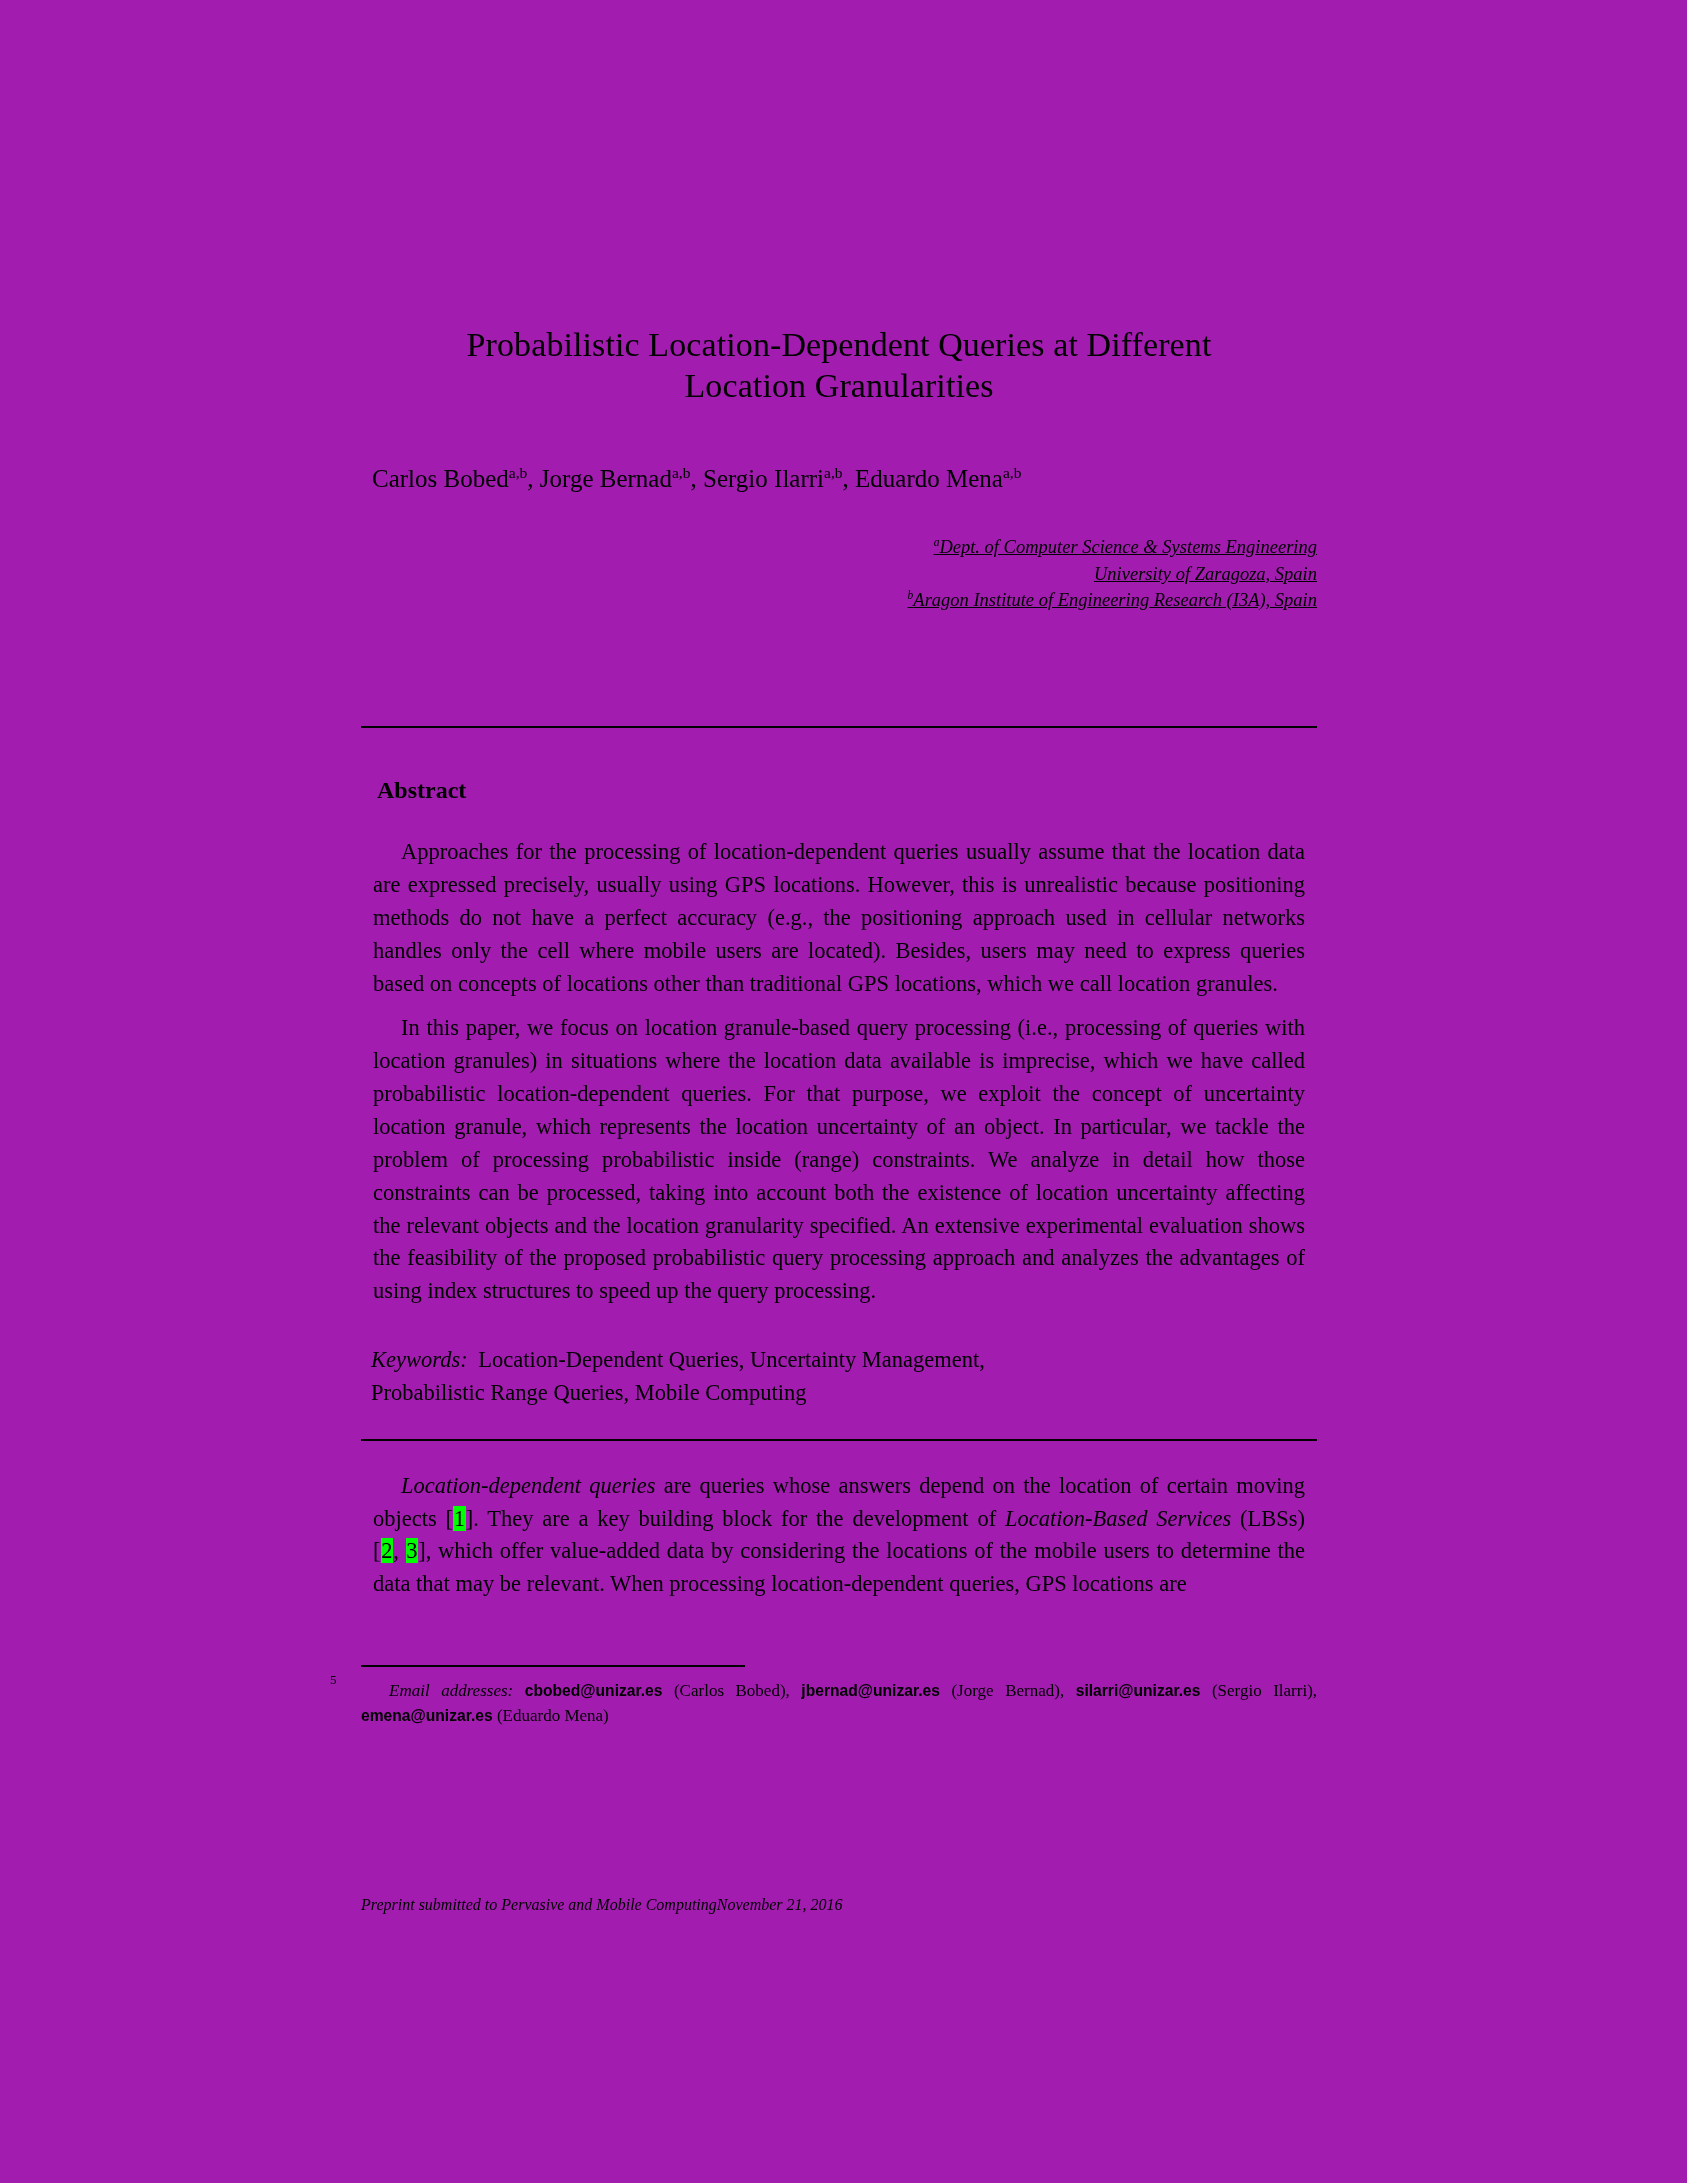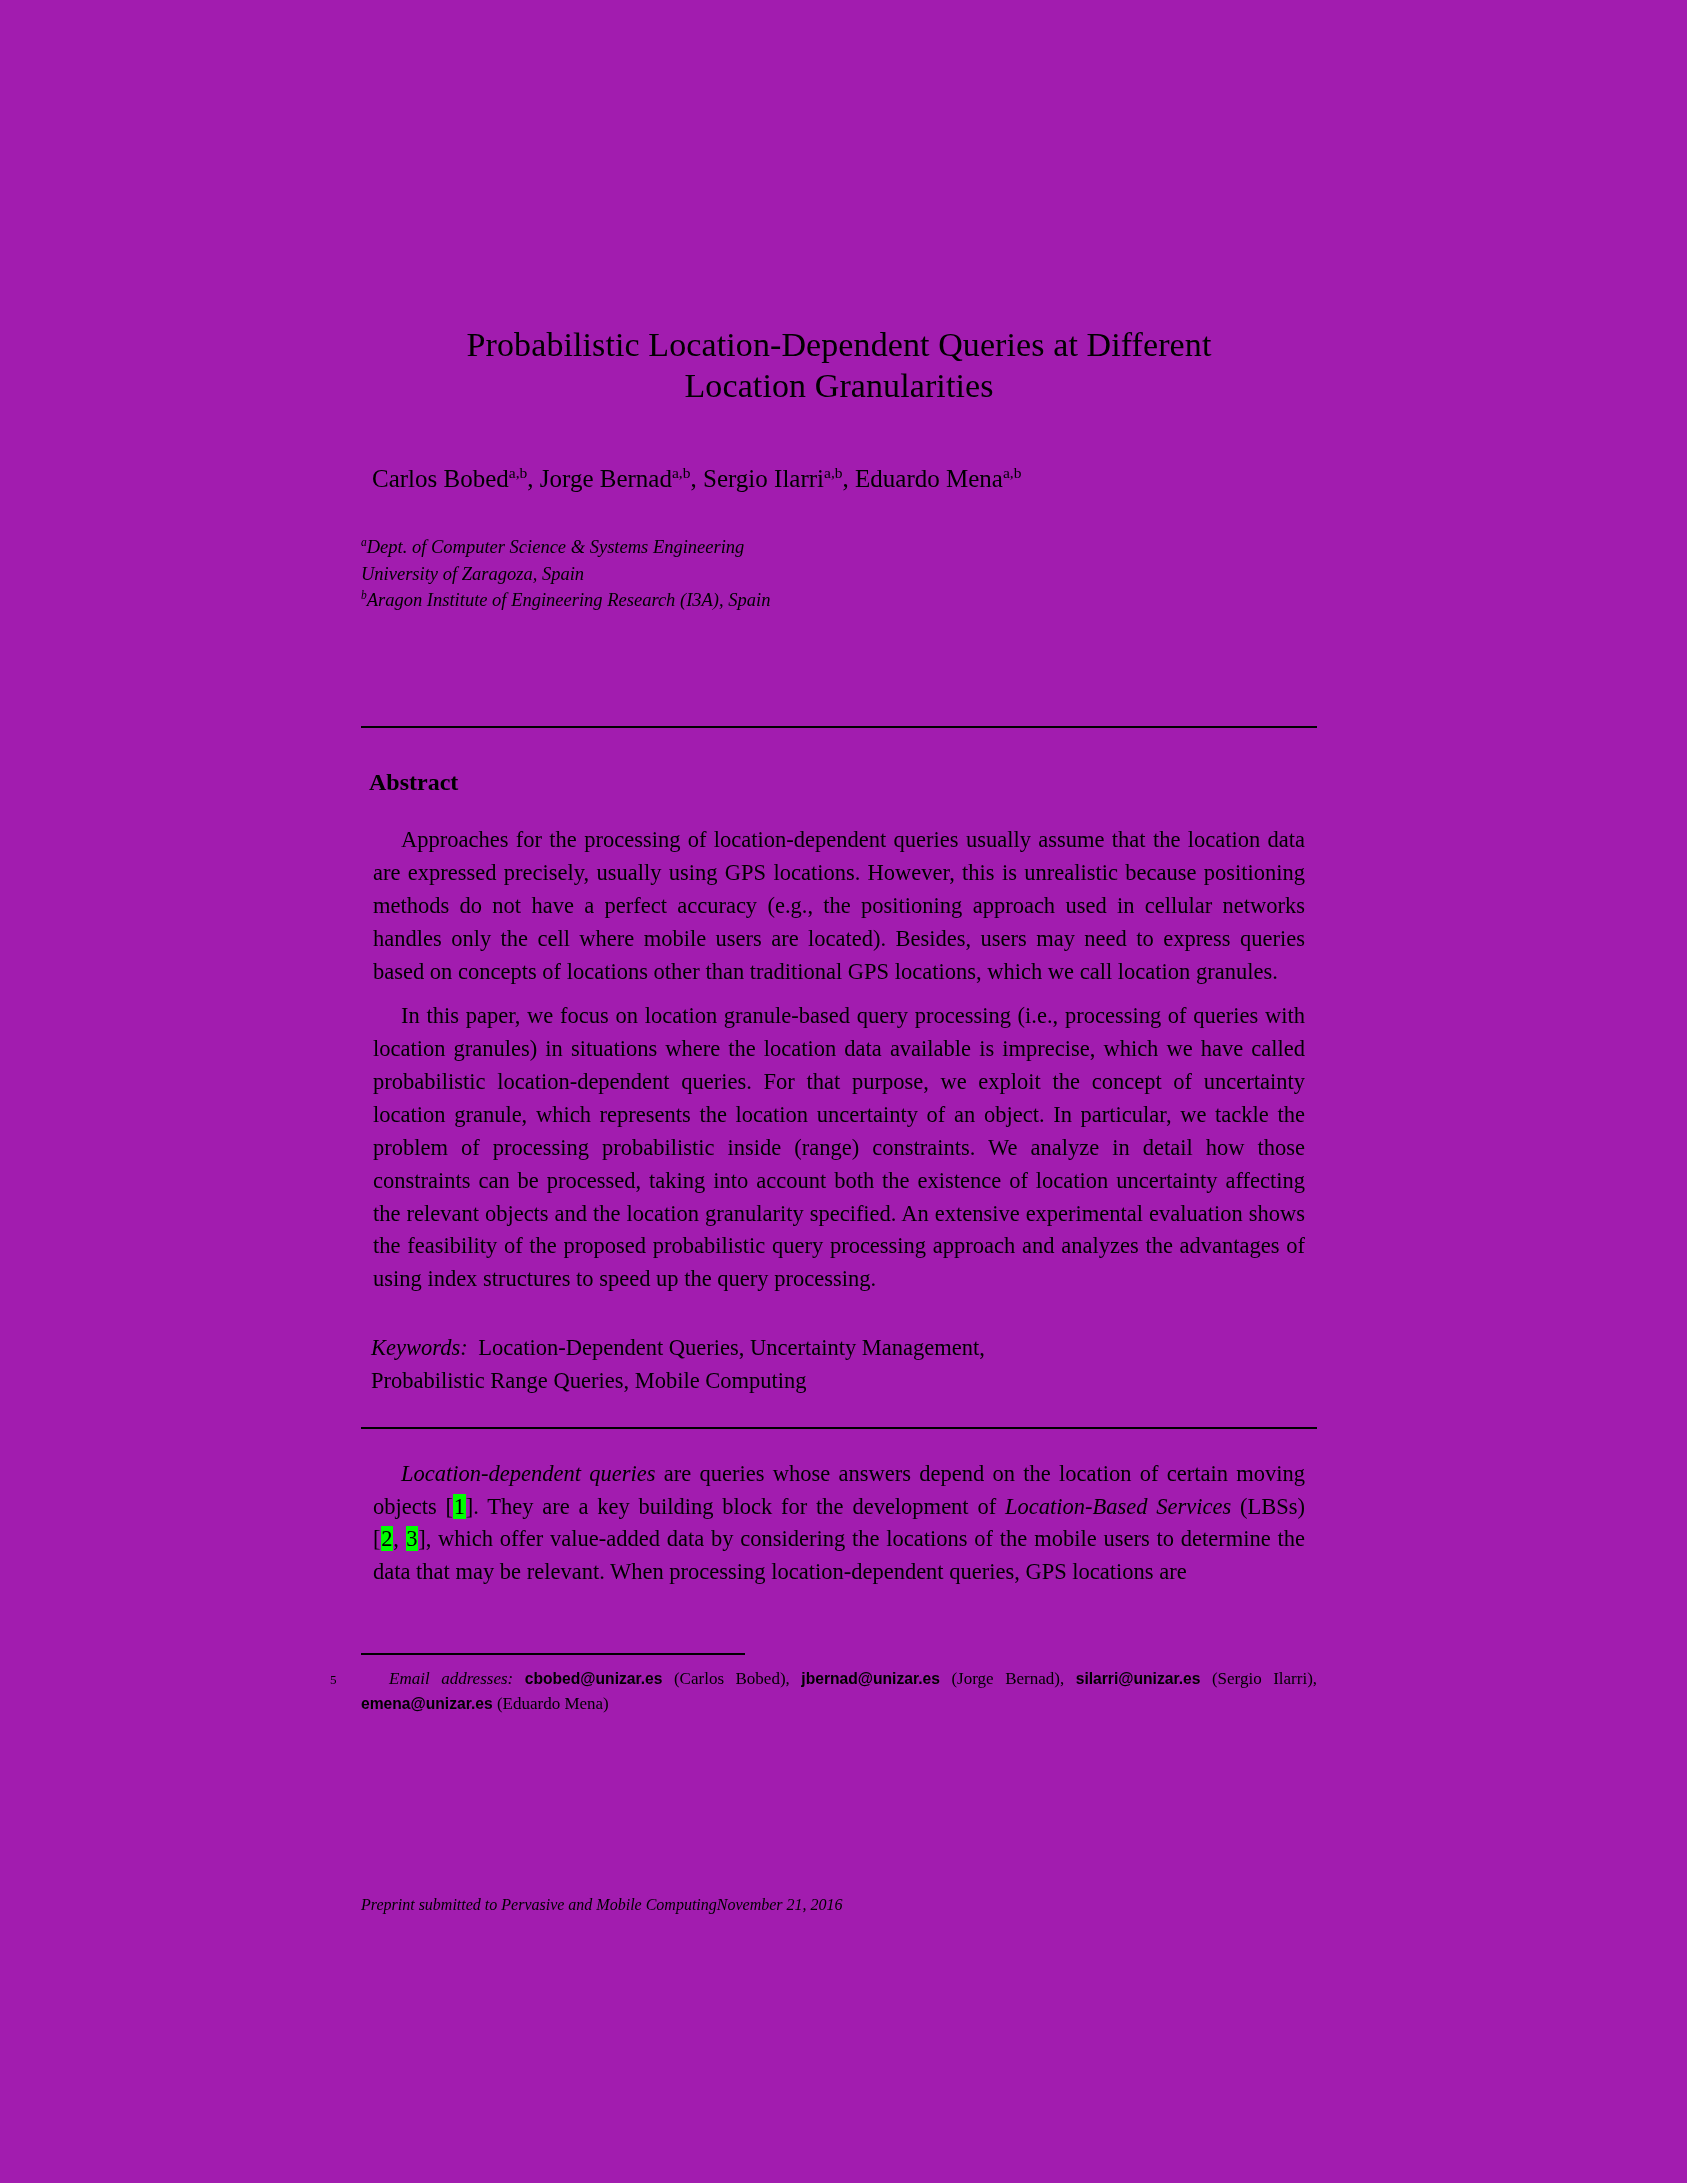--- a/index.html
+++ b/index.html
@@ -49,22 +49,23 @@
     line-height: 1.3;
   }
   .authors sup, .aff sup, sup.mk {
     font-size: 0.62em;
     vertical-align: super;
     line-height: 0;
   }
 
   
   .aff-block {
-    text-align: left;
+    text-align: right;
     padding-top: 28px;
+    text-decoration: underline;
   }
   .aff {
     font-style: italic;
     font-size: 18.5px;
     line-height: 1.42;
     margin: 0;
   }
 
   
   .rule {
@@ -73,21 +74,21 @@
     margin: 0;
     width: 100%;
   }
   .rule-abstract-top { margin-top: 113px; }
   .rule-abstract-bot { margin-top: 29px; }
 
   
   .abstract-head {
     font-size: 24px;
     font-weight: bold;
-    margin: 8px;
+    margin: 16px;
     padding-top: 33px;
   }
   .body-text {
     font-size: 22.5px;
     line-height: 1.46;
     text-align: justify;
     text-justify: inter-word;
     margin: 12px;
     hyphens: manual;
     font-family: Liberation Serif, serif;

